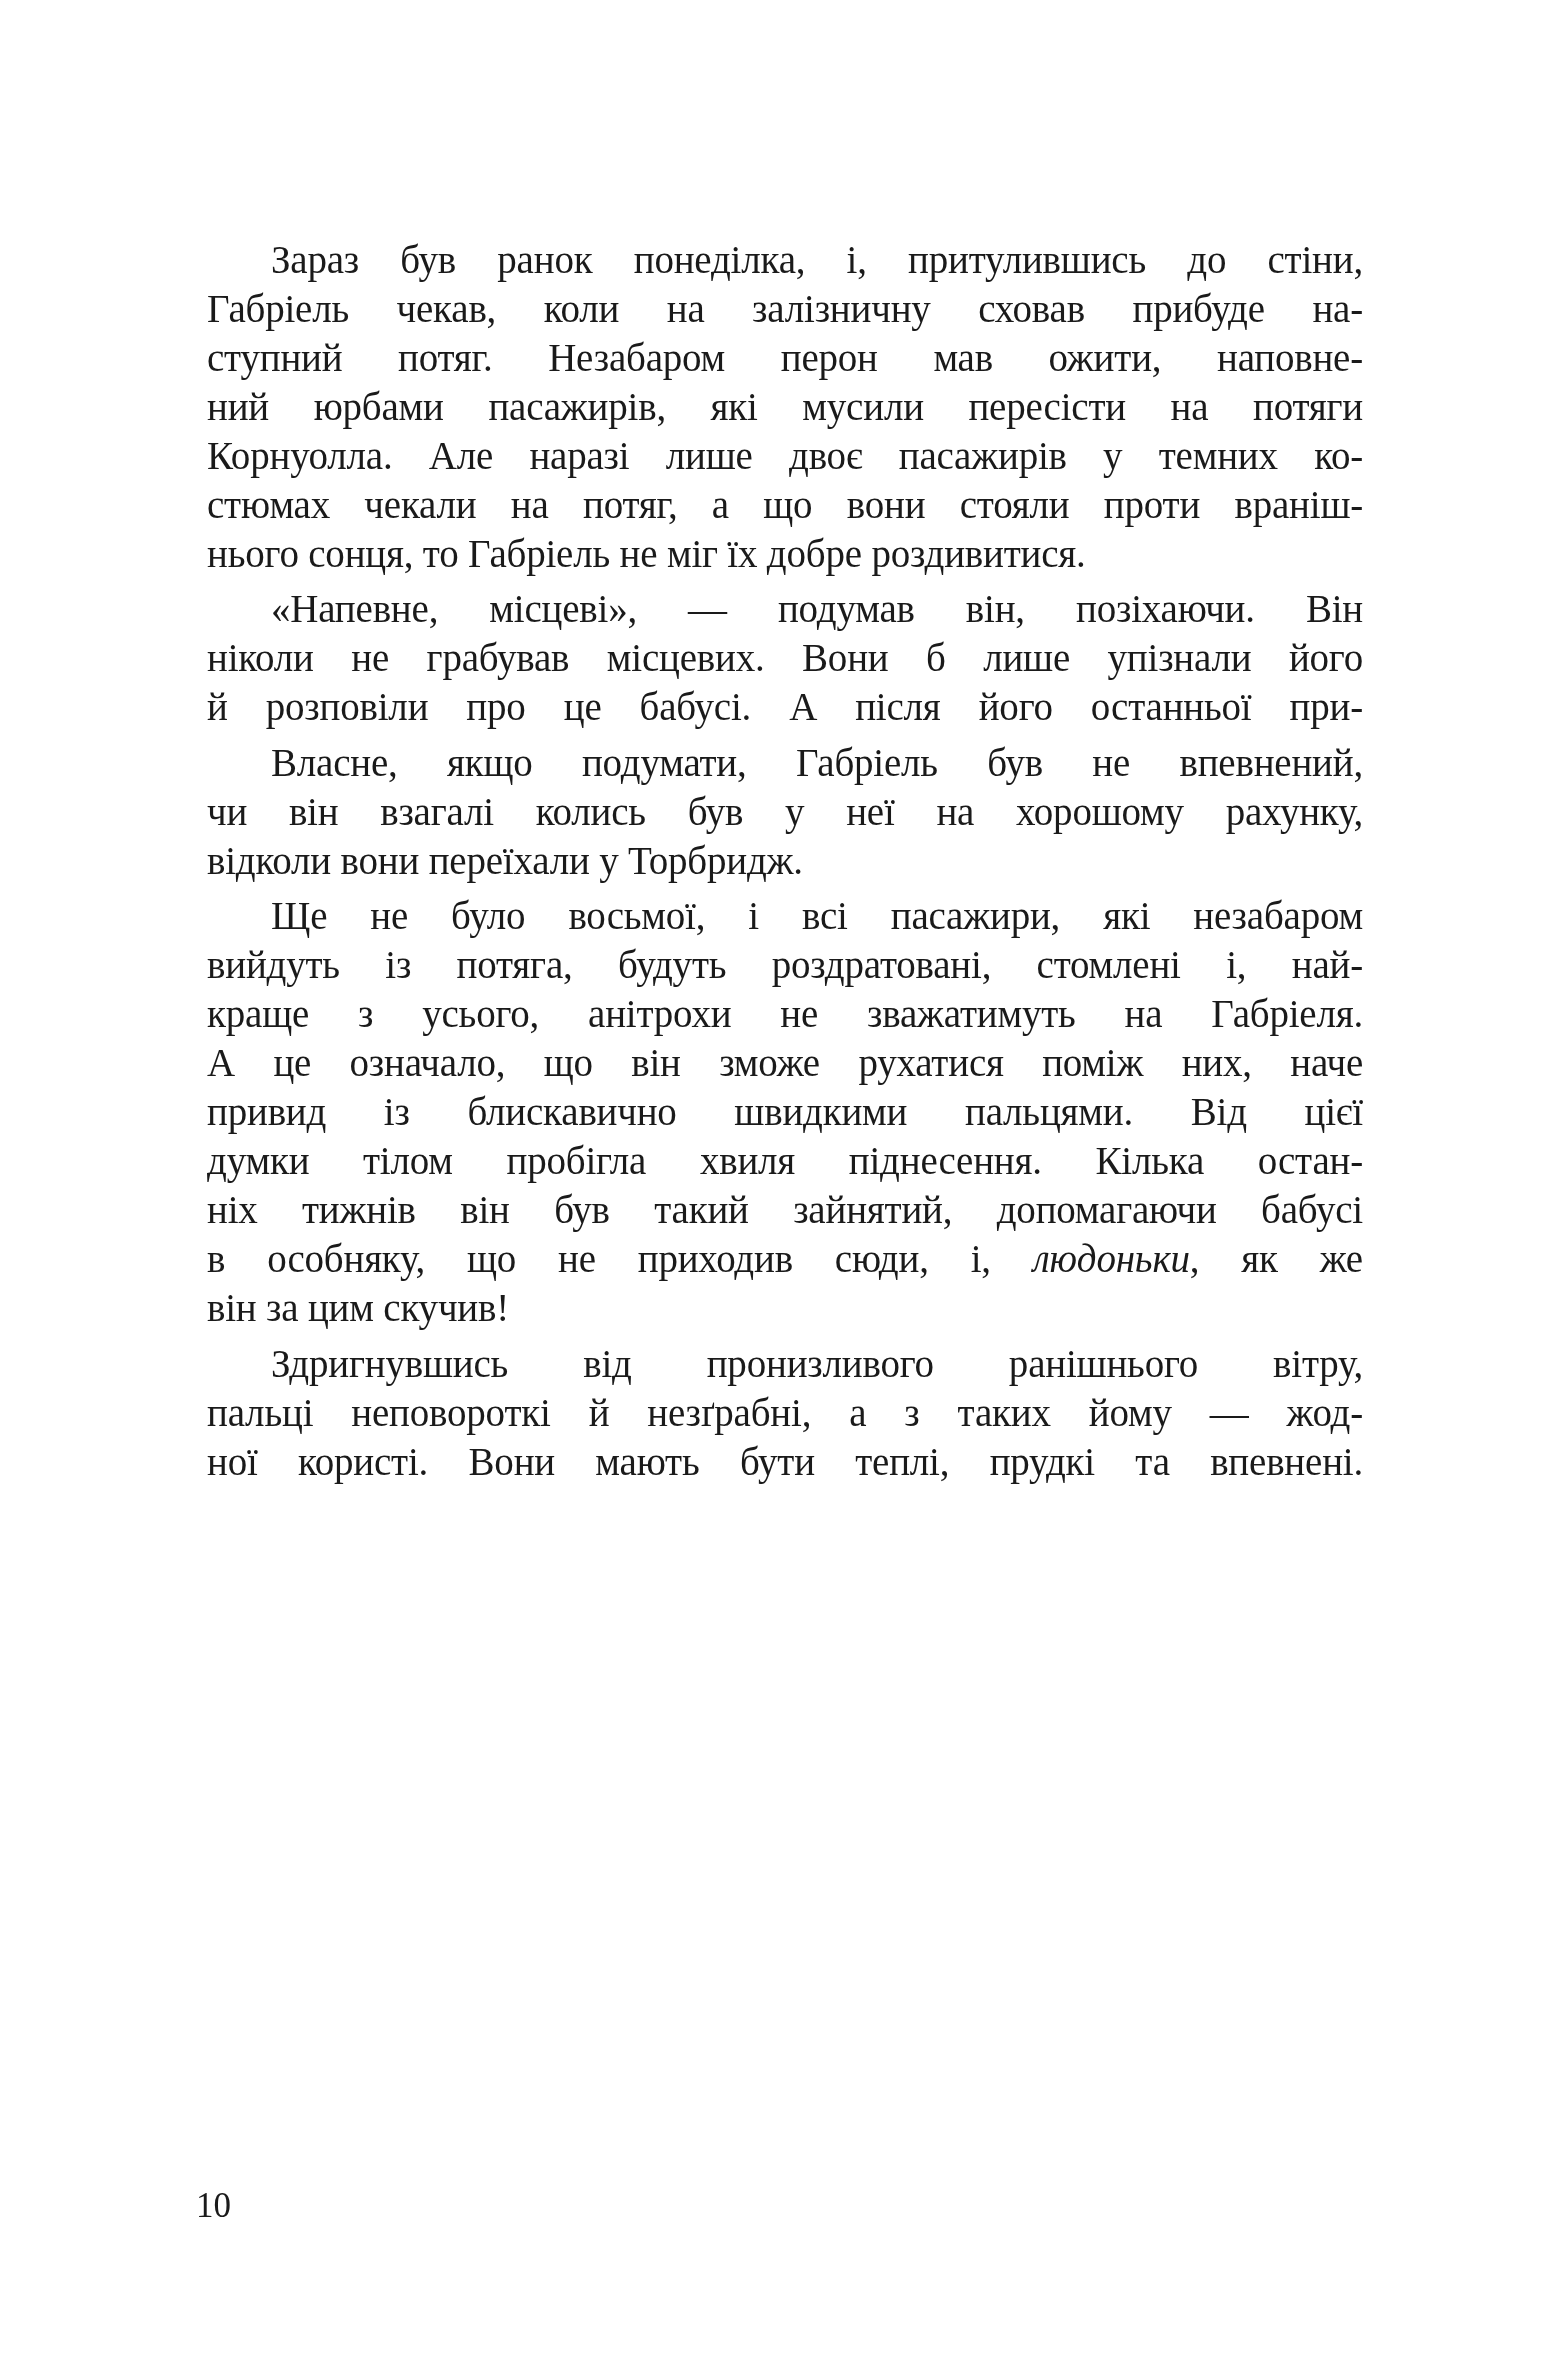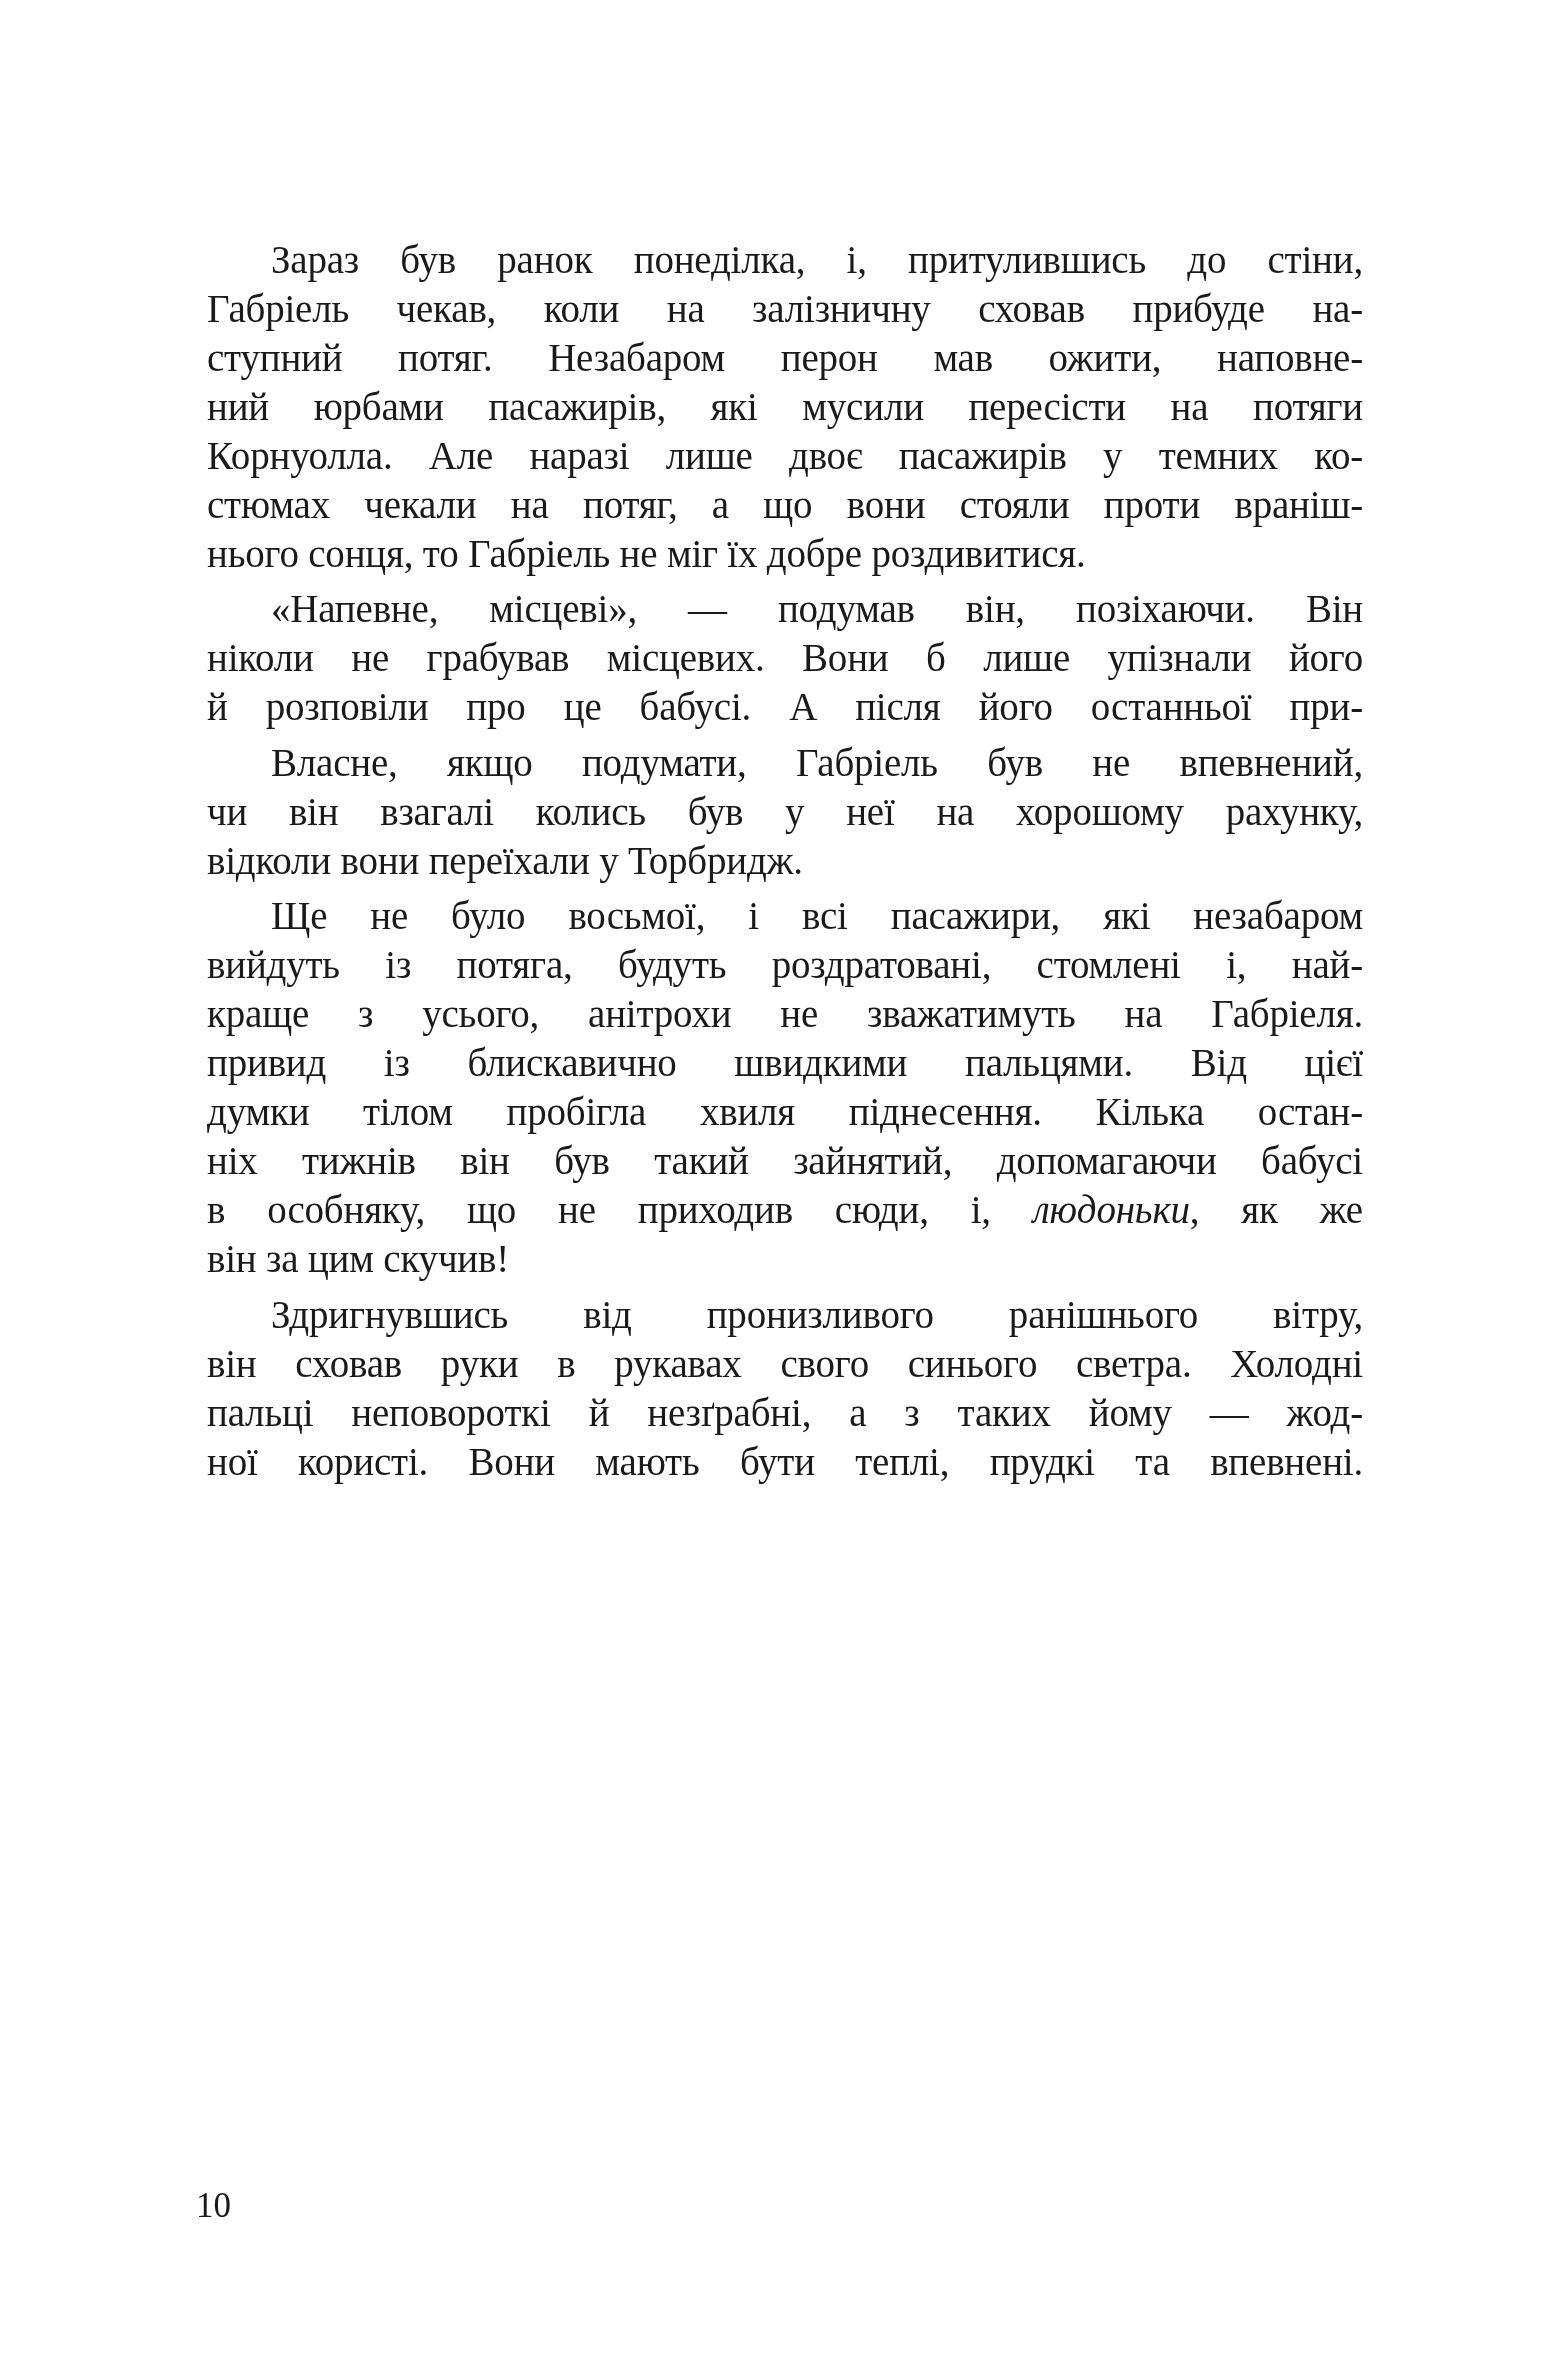--- a/index.html
+++ b/index.html
@@ -82,30 +82,30 @@
     <span class="line indent">Власне, якщо подумати, Габріель був не впевнений,</span>
     <span class="line">чи він взагалі колись був у неї на хорошому рахунку,</span>
     <span class="line last">відколи вони переїхали у Торбридж.</span>
   </div>
   <div class="para-gap"></div>
 
   <div>
     <span class="line indent">Ще не було восьмої, і всі пасажири, які незабаром</span>
     <span class="line">вийдуть із потяга, будуть роздратовані, стомлені і, най-</span>
     <span class="line">краще з усього, анітрохи не зважатимуть на Габріеля.</span>
+    <span class="line">А це означало, що він зможе рухатися поміж них, наче</span>
     <span class="line">привид із блискавично швидкими пальцями. Від цієї</span>
     <span class="line">думки тілом пробігла хвиля піднесення. Кілька остан-</span>
     <span class="line">ніх тижнів він був такий зайнятий, допомагаючи бабусі</span>
     <span class="line"><span>в особняку, що не приходив сюди, і, </span><span class="italic">людоньки</span><span>, як же</span></span>
     <span class="line last">він за цим скучив!</span>
   </div>
   <div class="para-gap"></div>
 
   <div>
     <span class="line indent">Здригнувшись від пронизливого ранішнього вітру,</span>
-    <span class="line">він сховав руки в рукавах свого синього светра. Холодні</span>
     <span class="line">пальці неповороткі й незґрабні, а з таких йому — жод-</span>
     <span class="line">ної користі. Вони мають бути теплі, прудкі та впевнені.</span>
   </div>
 </div>
 
 <div class="page-number">10</div>
 
 
 </body></html>

